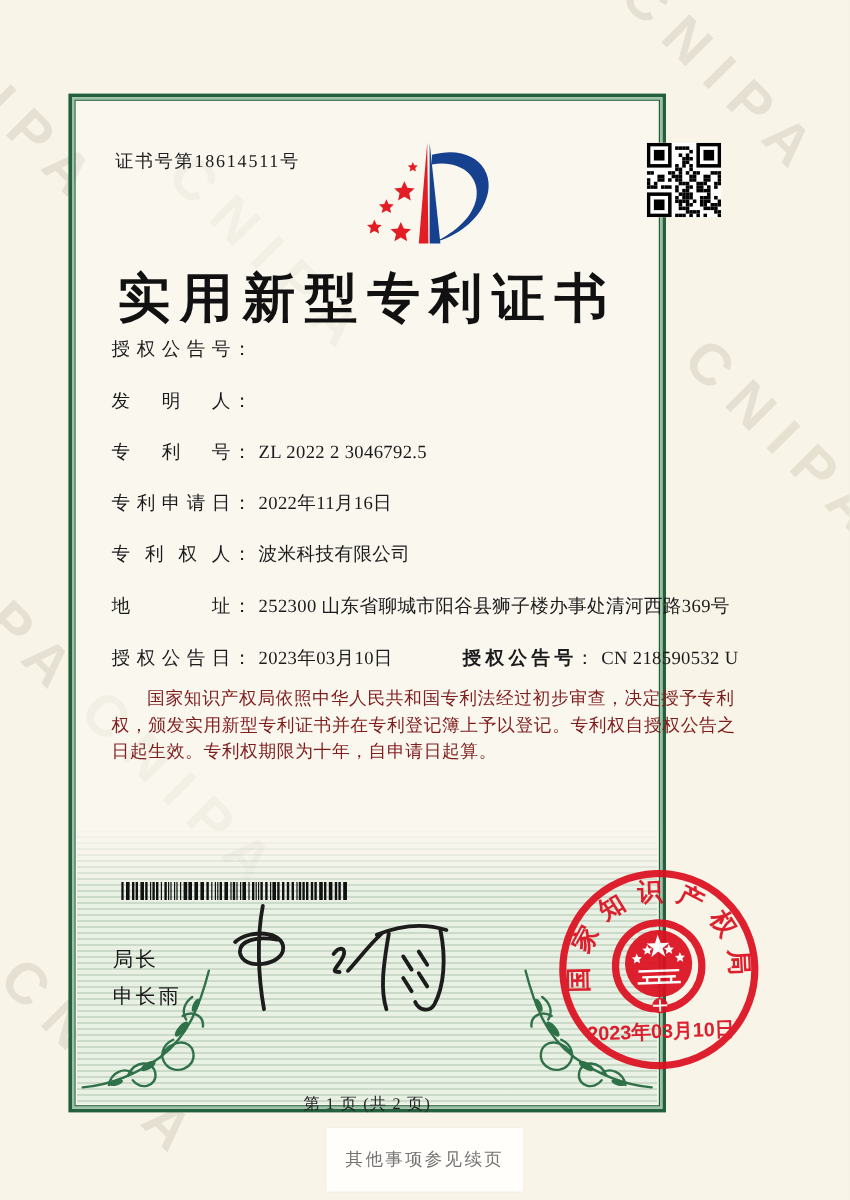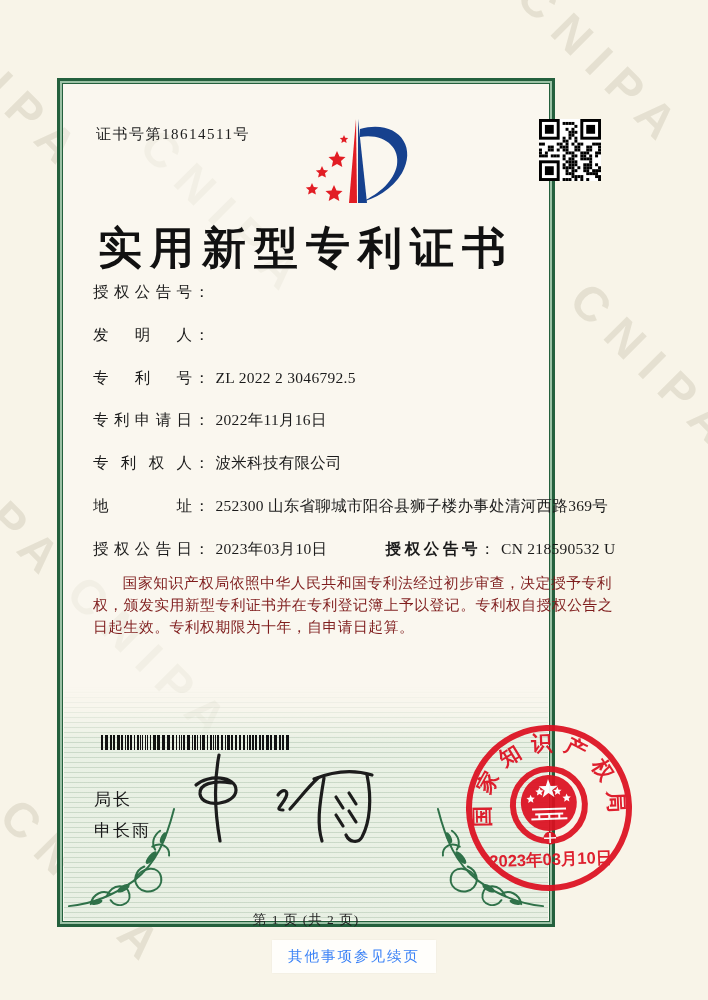--- a/index.html
+++ b/index.html
@@ -55,22 +55,22 @@
             mask-image:linear-gradient(180deg, transparent 0, #000 55px); }
 
   .orn { position:absolute; bottom:4px; width:114px; height:114px; z-index:4; }
   .orn-l { left:4px; }
   .orn-r { right:4px; transform:scaleX(-1); }
 
   .page-ind { left:0; top:830px; width:100%; text-align:center; font-size:13.5px; color:#222;
               letter-spacing:1px; z-index:5; }
 
   .footer-note { position:absolute; left:50%; top:940px; transform:translateX(-50%);
-                 background:#fffefb; padding:7px 16px; font-size:14.5px; letter-spacing:2px;
-                 color:#3b82f6; z-index:2; box-shadow:0 0 2px rgba(0,0,0,.05); }
+                 background:#fffefb; padding:17px 16px; font-size:14.5px; letter-spacing:2px;
+                 color:#737373; z-index:2; box-shadow:0 0 2px rgba(0,0,0,.05); }
 </style>
 </head>
 <body>
 
 <div class="page">
 
   <span class="wm" style="left:-55px; top:-8px;">CNIPA</span>
   <span class="wm" style="left:545px; top:-32px;">CNIPA</span>
   <span class="wm faint" style="left:168px; top:118px;">CNIPA</span>
   <span class="wm" style="left:598px; top:272px;">CNIPA</span>

